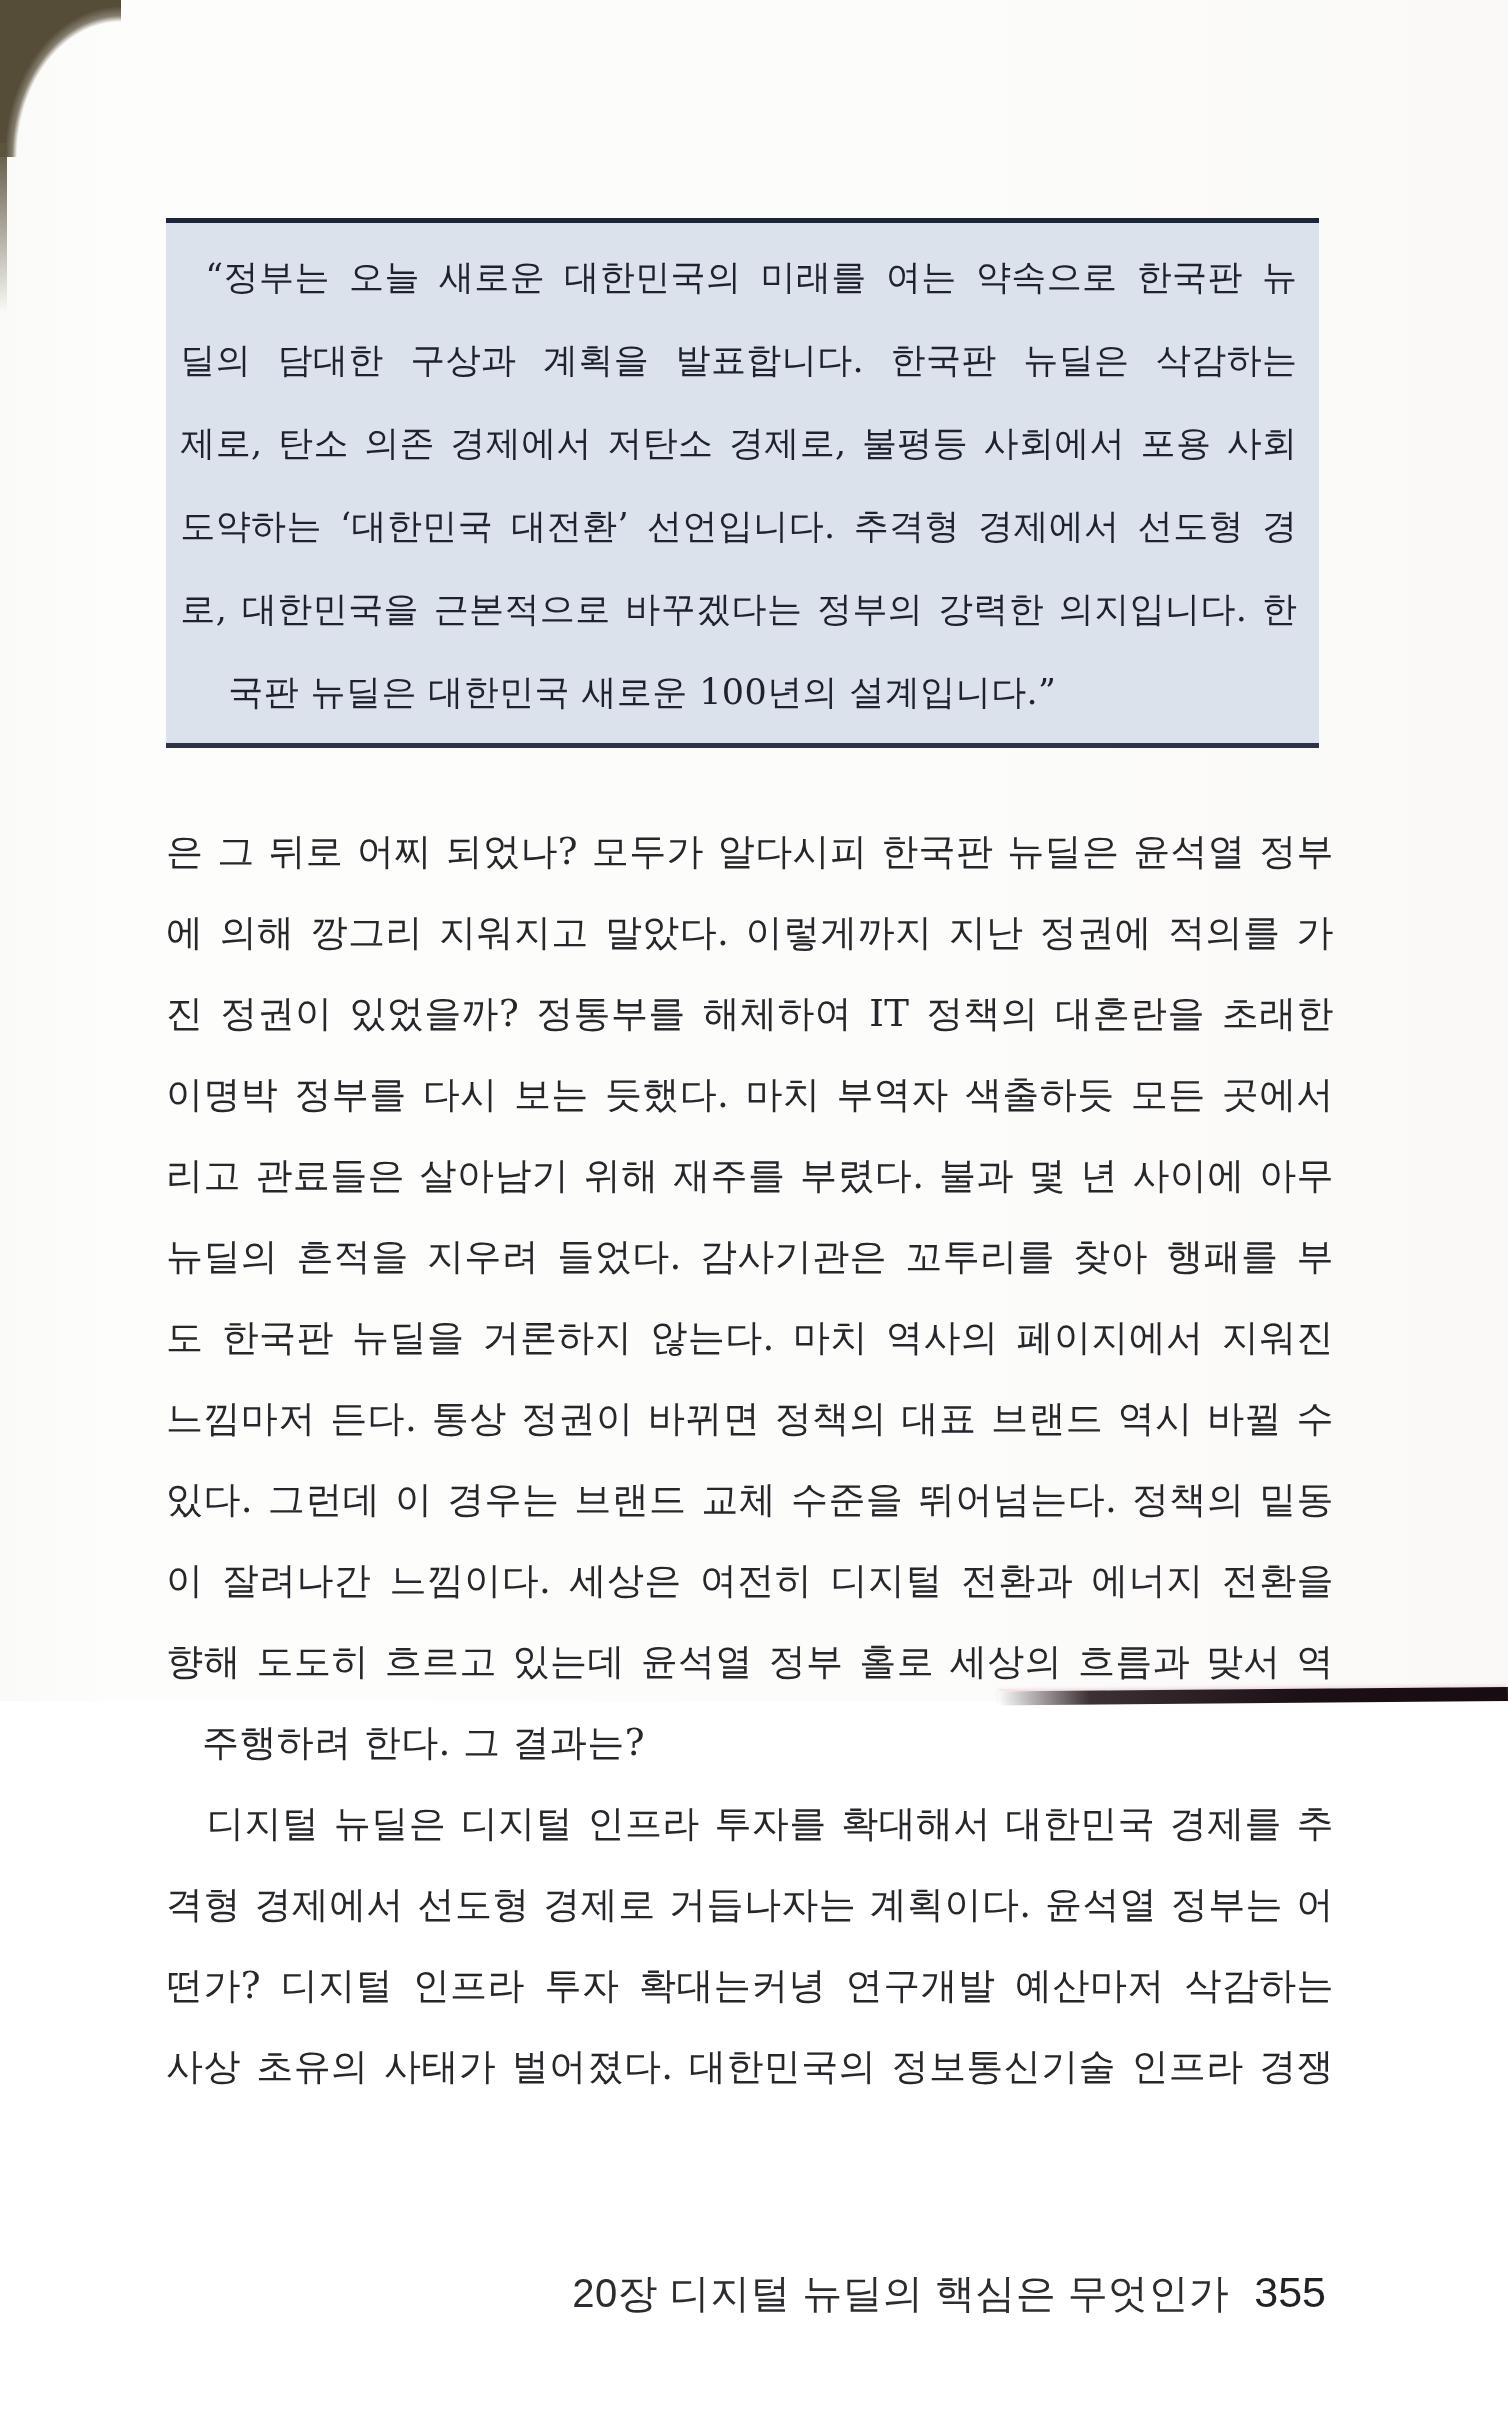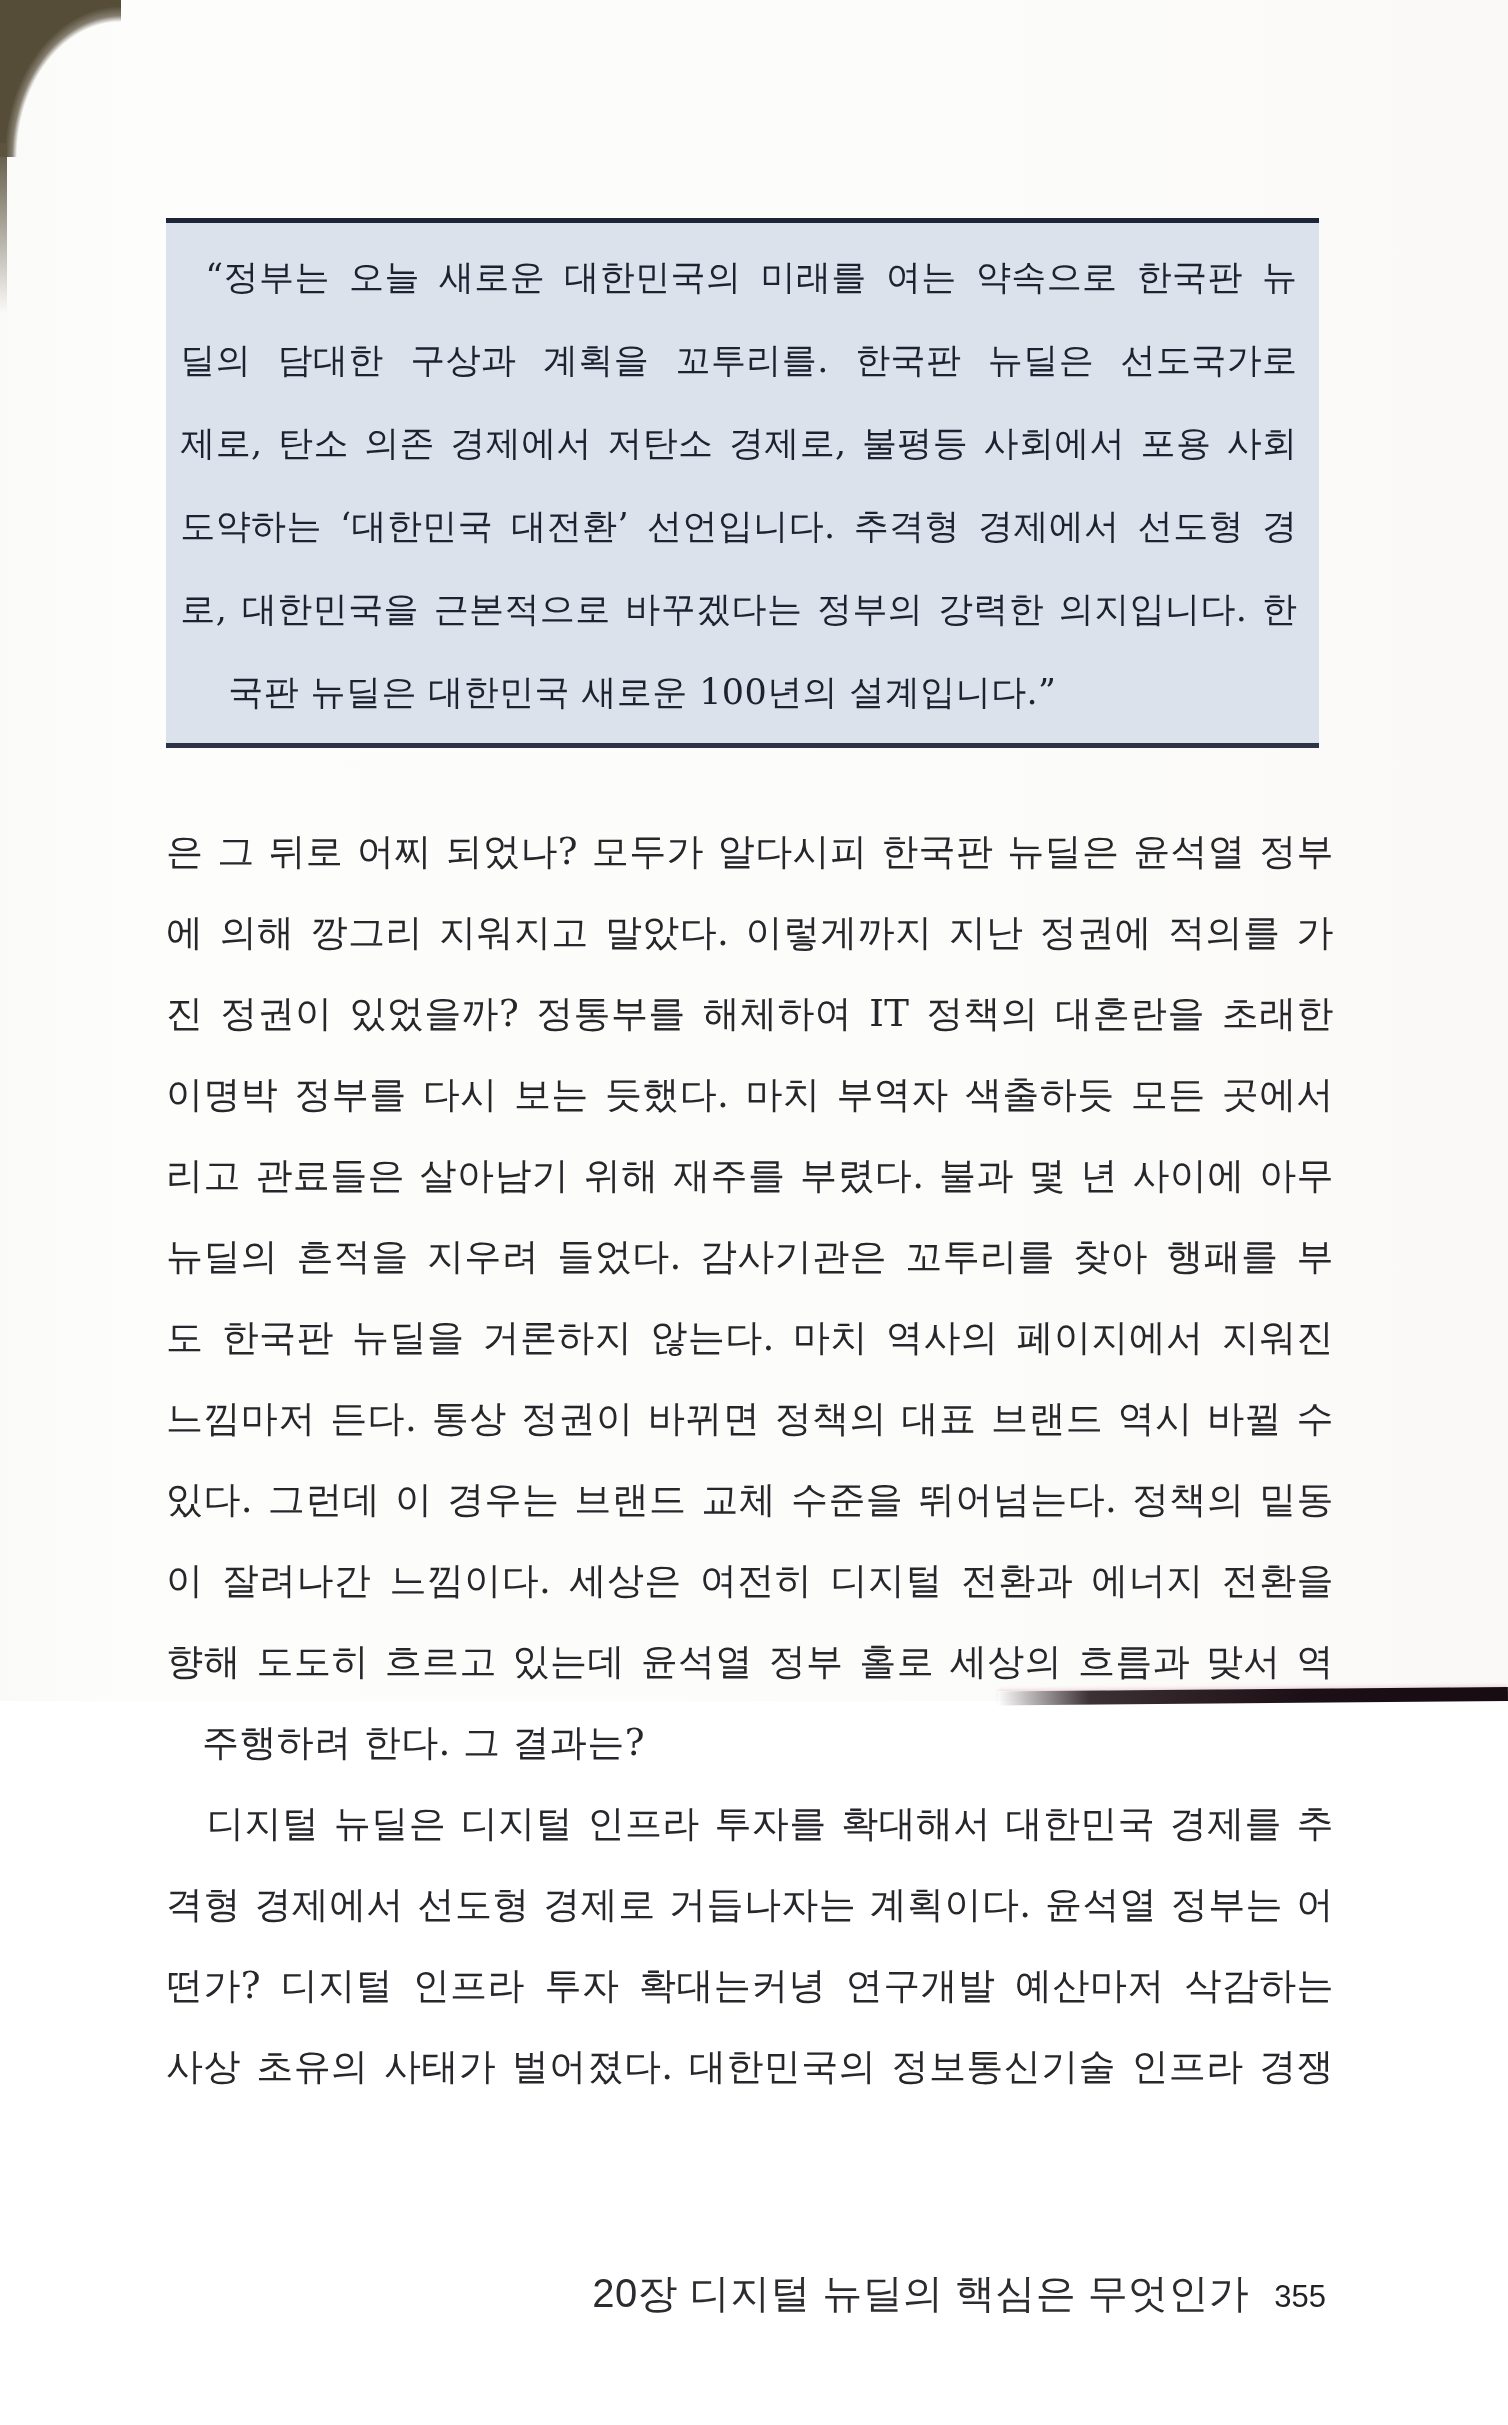--- a/index.html
+++ b/index.html
@@ -83,32 +83,32 @@
     display: flex; align-items: baseline; gap: 25px;
   }
   .footer .chapter {
     font-family: "Liberation Sans", sans-serif;
     font-size: 40px;
     color: #2c2c30;
     letter-spacing: 0.4px;
   }
   .footer .pagenum {
     font-family: "Liberation Sans", sans-serif;
-    font-size: 31px;
+    font-size: 43px;
     font-weight: 500;
     color: #222226;
   }
 </style>
 </head>
 <body>
 
 <div class="photo">
   <div class="quote-box" id="quote-box">
       <div class="quote-line indent">“정부는 오늘 새로운 대한민국의 미래를 여는 약속으로 한국판 뉴</div>
-      <div class="quote-line">딜의 담대한 구상과 계획을 꼬투리를. 한국판 뉴딜은 선도국가로</div>
+      <div class="quote-line">딜의 담대한 구상과 계획을 발표합니다. 한국판 뉴딜은 삭감하는</div>
       <div class="quote-line">제로, 탄소 의존 경제에서 저탄소 경제로, 불평등 사회에서 포용 사회</div>
       <div class="quote-line">도약하는 ‘대한민국 대전환’ 선언입니다. 추격형 경제에서 선도형 경</div>
       <div class="quote-line">로, 대한민국을 근본적으로 바꾸겠다는 정부의 강력한 의지입니다. 한</div>
       <div class="quote-line last">국판 뉴딜은 대한민국 새로운 100년의 설계입니다.”</div>
     </div>
   <div class="body-text" id="body-text">
       <div class="body-line">은 그 뒤로 어찌 되었나? 모두가 알다시피 한국판 뉴딜은 윤석열 정부</div>
       <div class="body-line">에 의해 깡그리 지워지고 말았다. 이렇게까지 지난 정권에 적의를 가</div>
       <div class="body-line">진 정권이 있었을까? 정통부를 해체하여 IT 정책의 대혼란을 초래한</div>
       <div class="body-line">이명박 정부를 다시 보는 듯했다. 마치 부역자 색출하듯 모든 곳에서</div>

